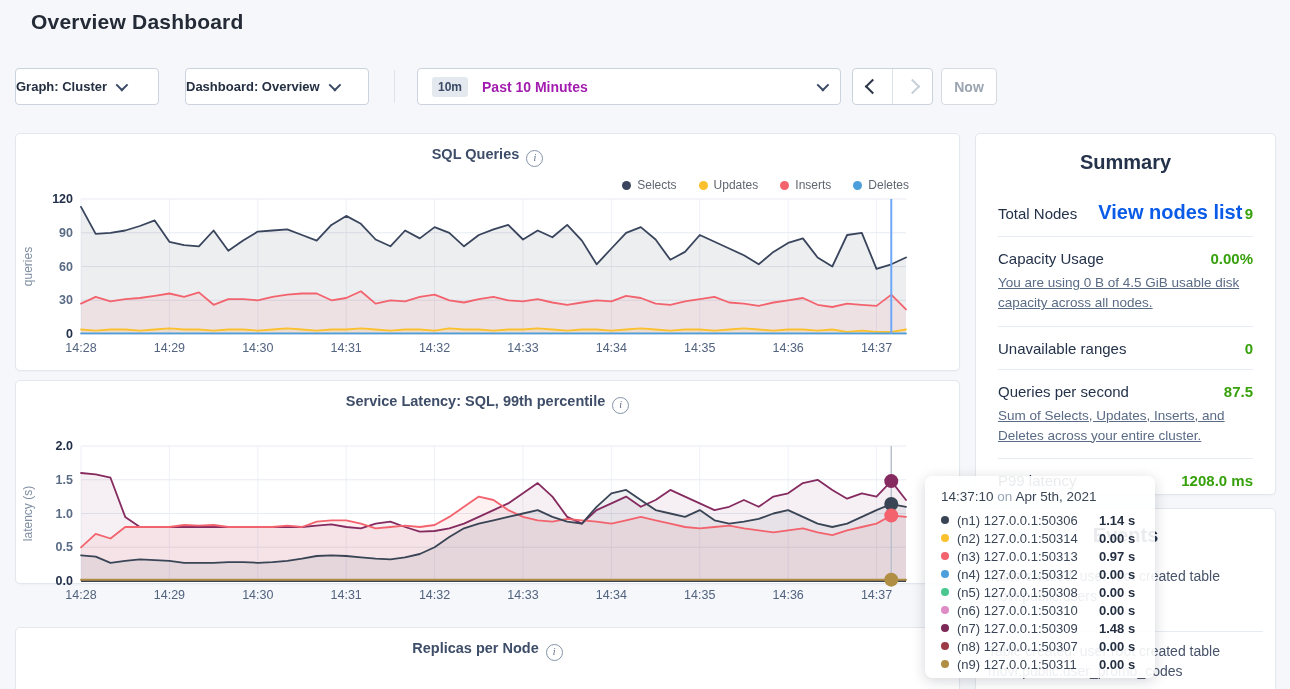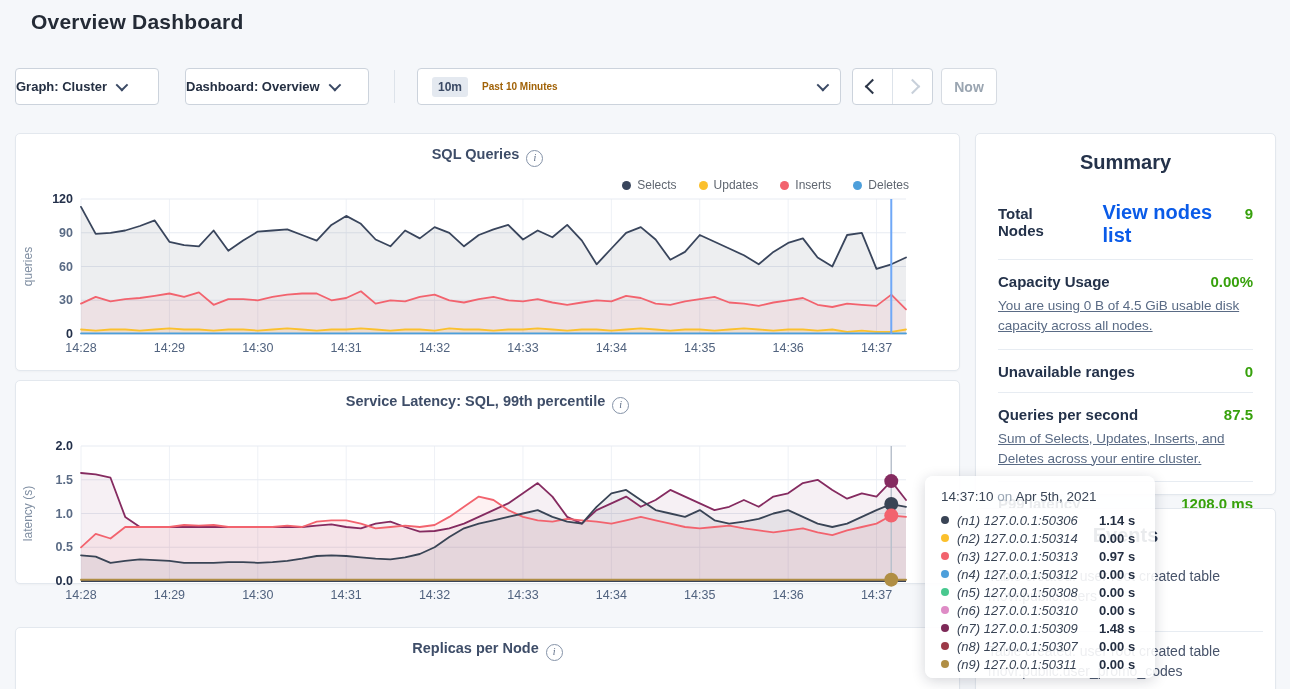--- a/index.html
+++ b/index.html
@@ -4,51 +4,51 @@
 <style>
   html,body{margin:0;padding:0;background:#f5f7fa;font-family:"Liberation Sans",sans-serif;}
   #app{position:relative;width:1290px;height:689px;overflow:hidden;background:#f5f7fa;color:#242b36;}
   .card{position:absolute;background:#fff;border:1px solid #e3e8ee;border-radius:5px;box-shadow:0 1px 2px rgba(0,0,0,.03);box-sizing:border-box;}
   h1{position:absolute;left:31px;top:10px;margin:0;font-size:21px;font-weight:600;color:#242b36;letter-spacing:.2px;}
   .btn{position:absolute;top:68px;height:37px;background:#fff;border:1px solid #ccd3dc;border-radius:4px;display:flex;align-items:center;justify-content:flex-start;gap:9px;font-size:13px;font-weight:700;color:#242f42;box-sizing:border-box;cursor:pointer;}
   .chev-down{width:7px;height:7px;border-right:2px solid #3a4964;border-bottom:2px solid #3a4964;transform:rotate(45deg) translateY(-2px);}
   .ctrl-divider{position:absolute;left:394px;top:70px;width:1px;height:33px;background:#dde3ea;}
   .time-picker{position:absolute;left:417px;top:68px;width:424px;height:37px;background:#fff;border:1px solid #ccd3dc;border-radius:4px;display:flex;align-items:center;box-sizing:border-box;padding:0 14px;cursor:pointer;}
   .time-badge{background:#e4e9f0;color:#3a4964;font-size:12px;font-weight:700;border-radius:3px;padding:3px 6px;margin-right:14px;}
-  .time-label{font-size:10px;font-weight:700;color:#a16207;flex:1;}
+  .time-label{font-size:14px;font-weight:700;color:#a21caf;flex:1;}
   .arrow-group{position:absolute;left:852px;top:68px;height:37px;display:flex;border:1px solid #ccd3dc;border-radius:4px;background:#fff;box-sizing:border-box;}
   .arrow-cell{width:39px;display:flex;align-items:center;justify-content:center;cursor:pointer;}
   .arrow-cell + .arrow-cell{border-left:1px solid #dde3ea;}
   .chev-left{width:9px;height:9px;border-left:2.5px solid #2c3648;border-bottom:2.5px solid #2c3648;transform:rotate(45deg);}
   .chev-right{width:9px;height:9px;border-left:2.5px solid #c8d0da;border-bottom:2.5px solid #c8d0da;transform:rotate(-135deg);}
   .now-btn{position:absolute;left:941px;top:68px;width:56px;height:37px;background:#fff;border:1px solid #d6dbe2;border-radius:4px;color:#9aa5b1;font-size:14px;font-weight:700;display:flex;align-items:center;justify-content:center;cursor:default;box-sizing:border-box;}
   .chart-title{position:absolute;left:0;right:0;top:12px;text-align:center;font-size:14.5px;font-weight:700;color:#3e4d68;}
   .info-icon{display:inline-block;width:15px;height:15px;line-height:14px;border:1px solid #8593a8;border-radius:50%;font-size:10px;color:#5b6b84;text-align:center;font-style:italic;font-family:"Liberation Serif",serif;vertical-align:-2px;margin-left:7px;font-weight:400;}
   .legend{position:absolute;right:50px;top:44px;display:flex;gap:22px;align-items:center;}
   .legend-item{display:flex;align-items:center;gap:6px;font-size:12px;color:#5f6670;}
   .legend-dot{width:9px;height:9px;border-radius:50%;}
   svg text{font-family:"Liberation Sans",sans-serif;}
   .summary-card{left:975px;top:133px;width:301px;height:362px;padding:14px 22px;}
   .panel-heading{text-align:center;font-size:20px;font-weight:700;color:#24324a;padding-top:3px;}
   .sum-row{border-top:1px solid #e7ecf2;padding:13px 0 12px;}
   .sum-row.first{border-top:none;margin-top:14px;}
   .sum-line{display:flex;align-items:baseline;}
-  .sum-label{font-size:15px;font-weight:700;color:#24324a;}
+  .sum-label{font-size:15px;font-weight:400;color:#24324a;}
   .sum-link{font-size:20px;font-weight:700;color:#0a5be8;margin-left:21px;cursor:pointer;}
   .sum-value{margin-left:auto;font-size:15px;font-weight:700;color:#37a10c;}
   .sum-desc{font-size:13.5px;color:#5a6b85;line-height:1.5;margin-top:6px;text-decoration:underline;}
   .events-card{left:975px;top:508px;width:301px;height:196px;padding:12px 12px;}
   .event-row{font-size:14px;color:#47536a;line-height:20px;padding:9px 0;}
   .event-row + .event-row{border-top:1px solid #e7ecf2;}
   .tooltip{position:absolute;left:925px;top:476px;width:230px;height:202px;background:rgba(255,255,255,0.9);border-radius:8px;box-shadow:0 3px 14px rgba(20,30,50,.18);z-index:50;padding:13px 16px;box-sizing:border-box;}
   .tt-head{font-size:13.5px;color:#394455;margin-bottom:7px;}
   .tt-head .tt-on{color:#9aa6b4;}
   .tt-row{display:flex;align-items:center;height:18px;font-size:13px;color:#394455;}
   .tt-dot{width:8px;height:8px;border-radius:50%;margin-right:8px;flex:none;}
-  .tt-label{width:142px;font-style:italic;}
+  .tt-label{width:142px;}
   .tt-value{font-weight:700;color:#242f42;}
 </style>
 </head>
 <body>
 
 <div id="app">
 
   <h1>Overview Dashboard</h1>
 
   <div class="btn" style="left:15px;width:144px;">

